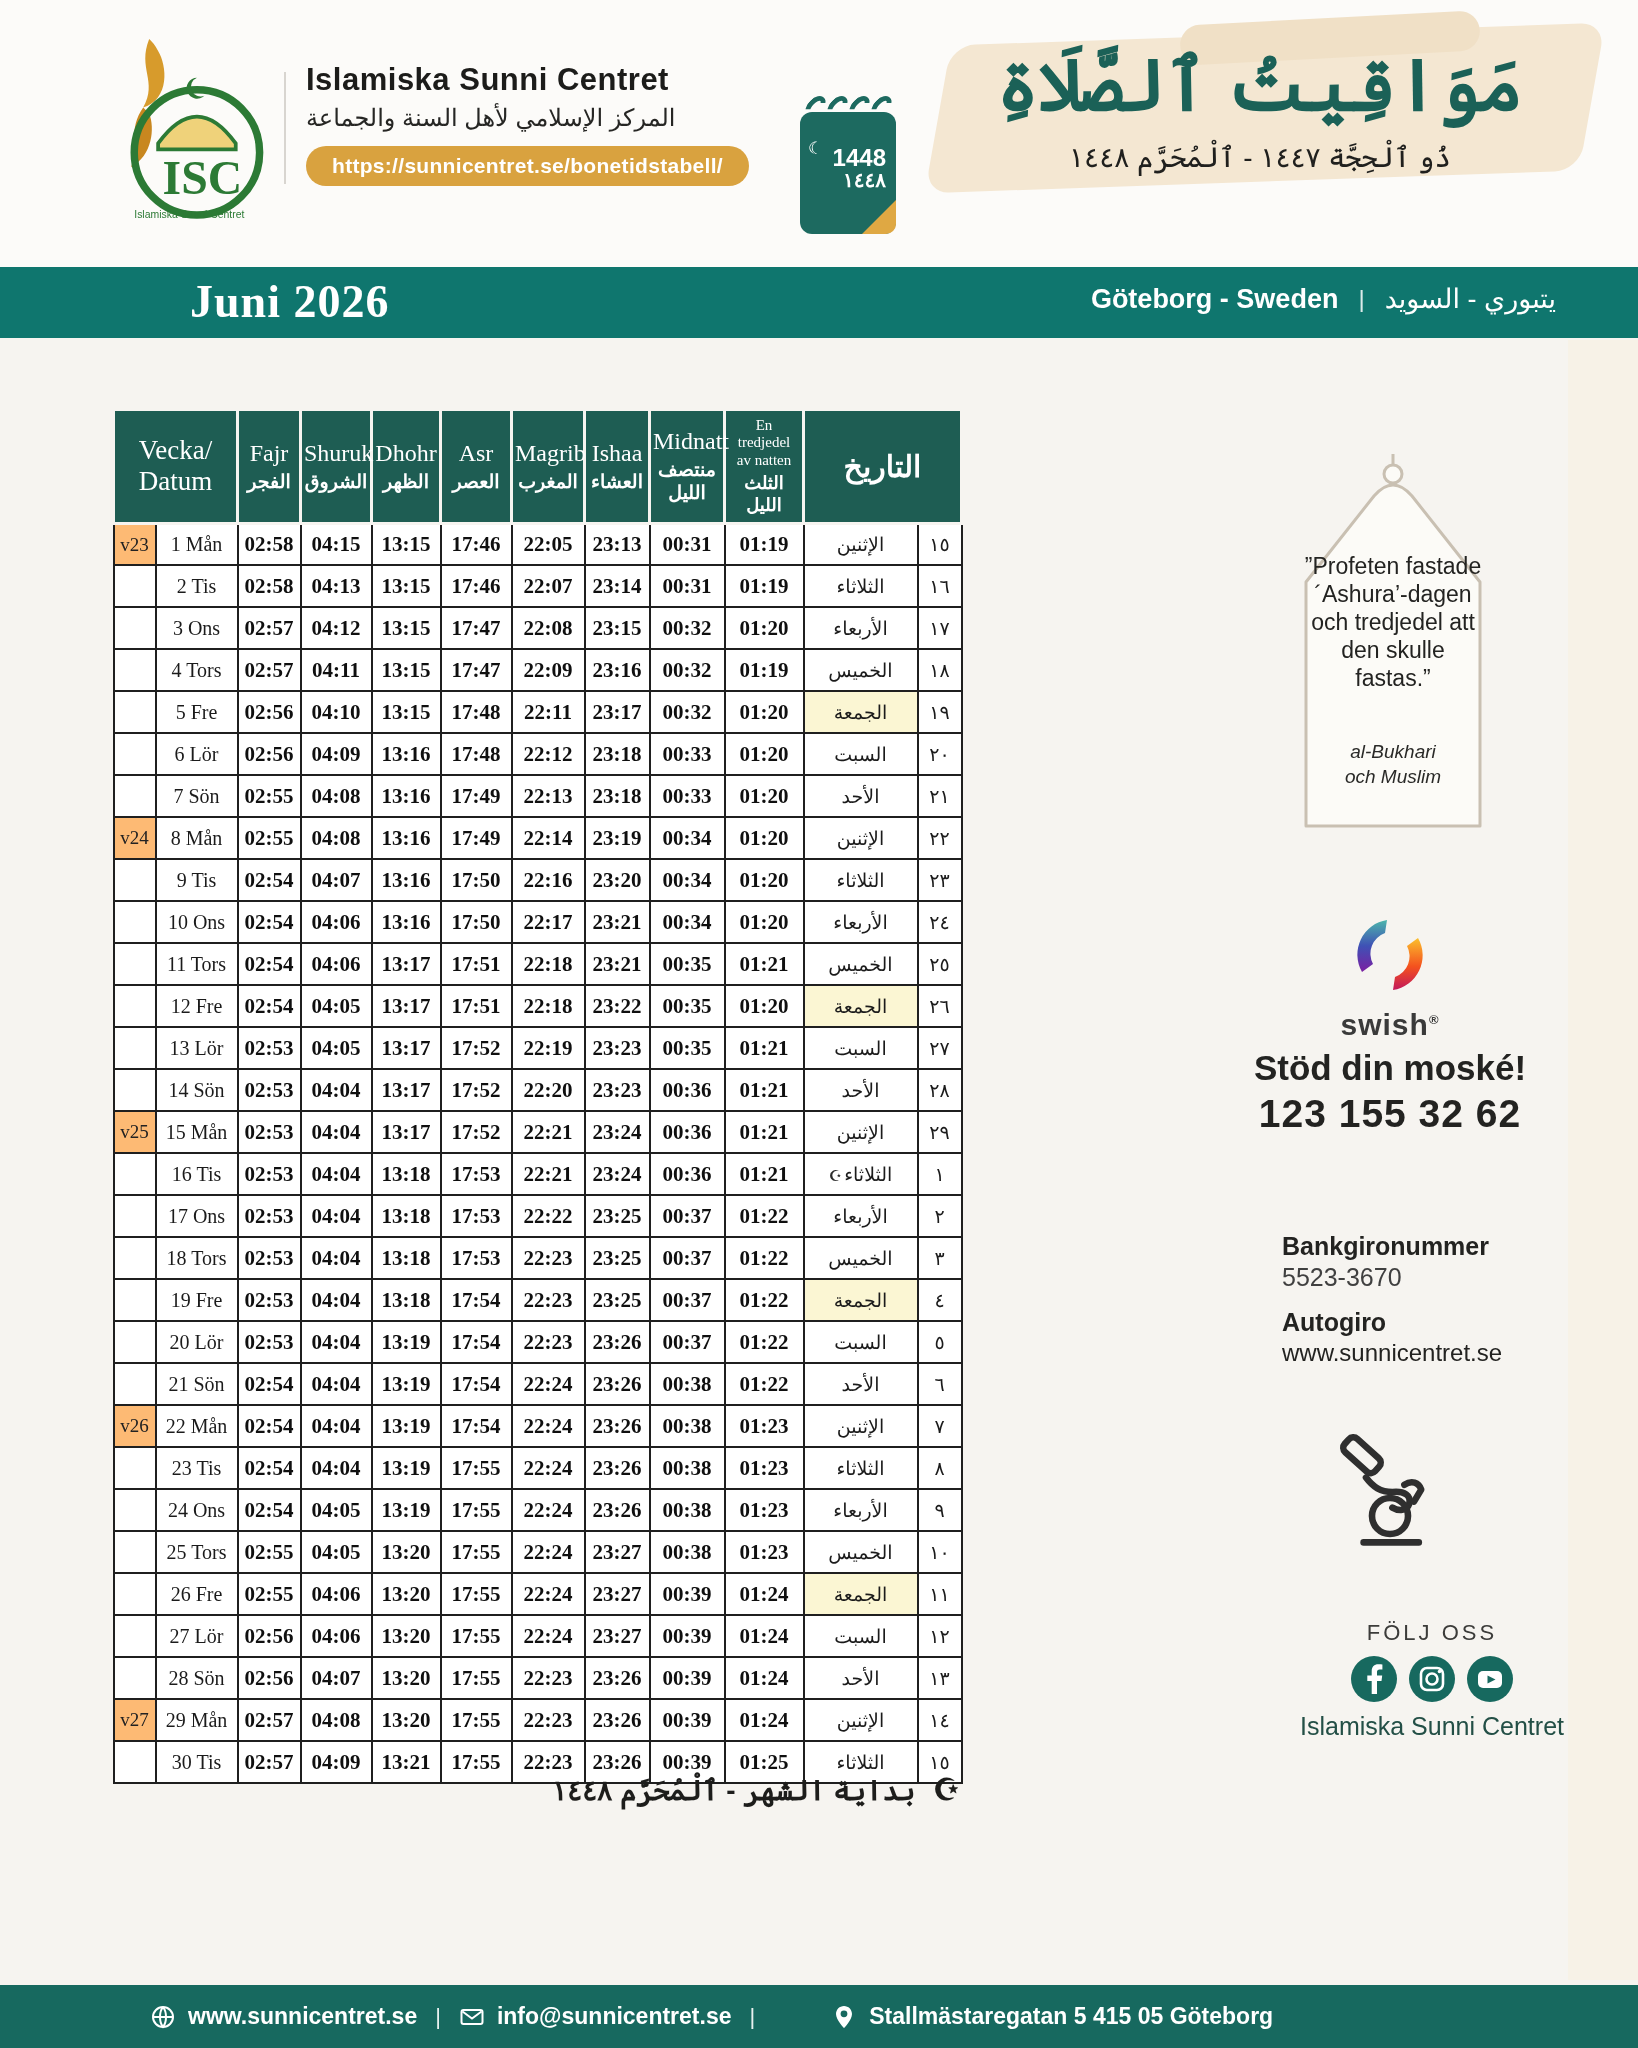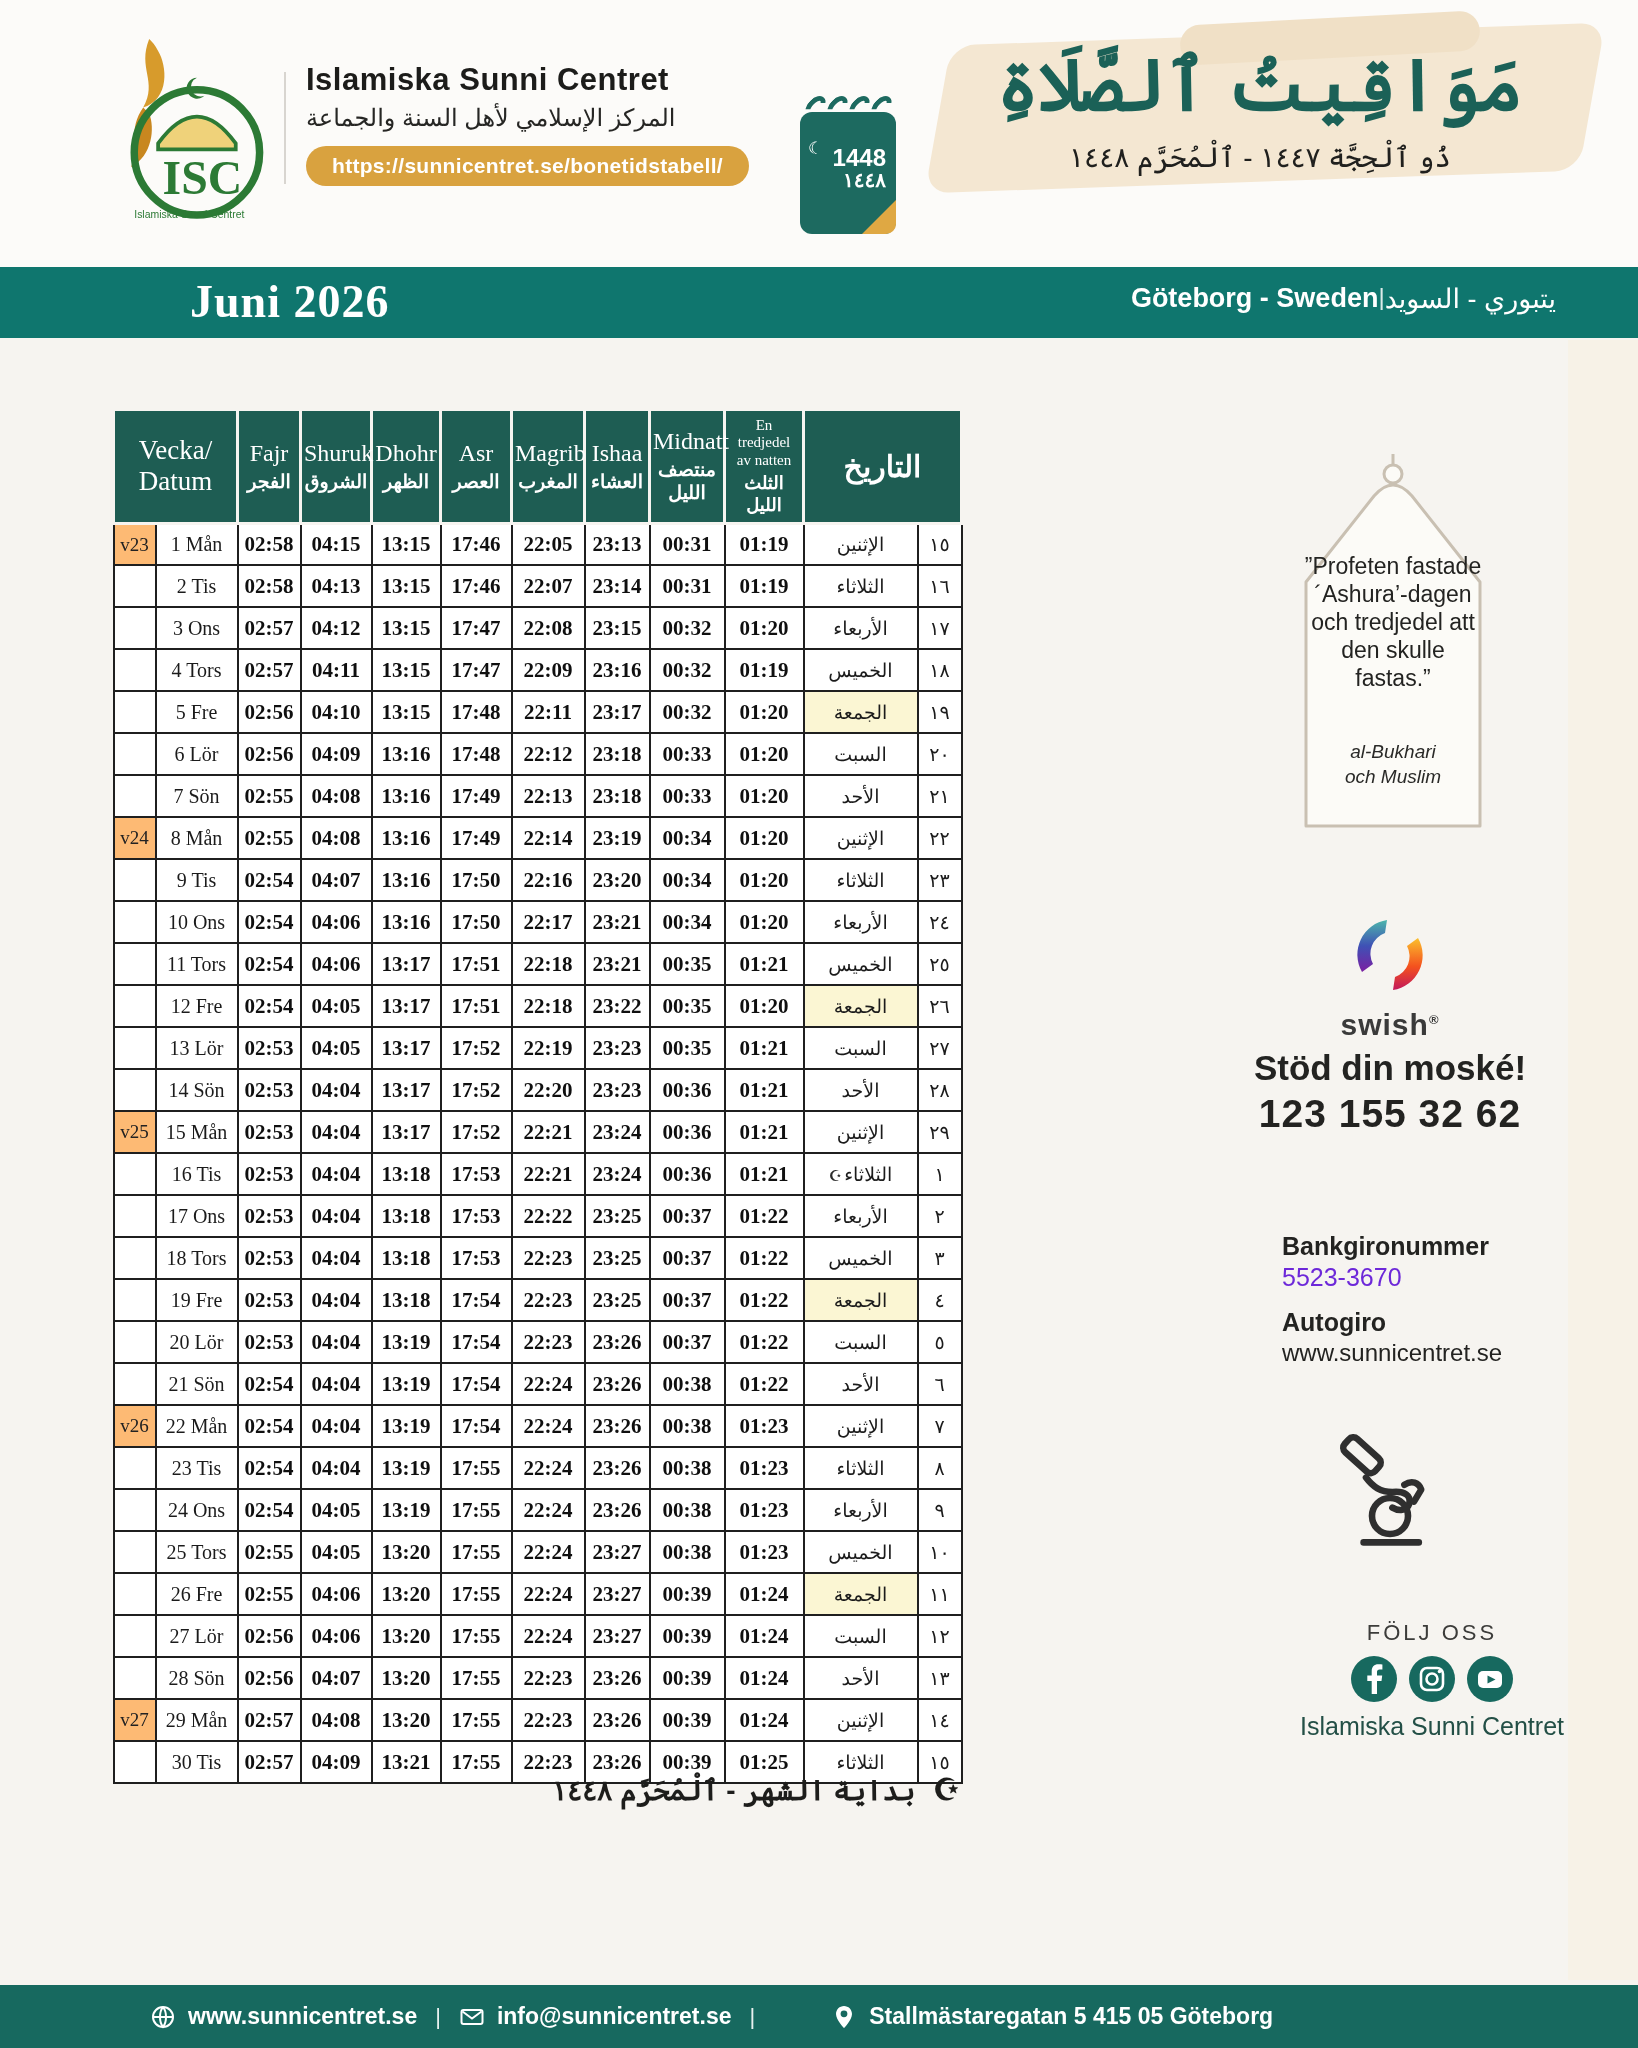--- a/index.html
+++ b/index.html
@@ -24,21 +24,21 @@
   .cal-year-ar { position:absolute; right:10px; top:56px; color:#ffffff; font-weight:bold; font-size:20px; }
   .cal-fold { position:absolute; right:0; bottom:0; width:0; height:0; border-left:34px solid transparent; border-bottom:34px solid #dfa843; border-bottom-right-radius:10px; }
   
   .callig { position:absolute; left:950px; top:46px; width:620px; text-align:center; direction:rtl; }
   .callig-title { font-size:72px; font-weight:bold; color:#1b6157; line-height:1.1; }
   .callig-sub { font-size:28px; color:#20201e; margin-top:16px; letter-spacing:1px; }
 
   
   .band { position:absolute; left:0; top:267px; width:1638px; height:71px; background:#0f766e; color:#ffffff; }
   .band-month { position:absolute; left:190px; top:8px; font-family:"Liberation Serif", serif; font-weight:bold; font-size:46px; letter-spacing:1px; }
-  .band-right { position:absolute; right:82px; top:16px; display:flex; align-items:flex-start; font-size:27px; font-weight:bold;margin-left:24px; }
+  .band-right { position:absolute; right:82px; top:16px; display:flex; align-items:center; gap:20px; font-size:27px; font-weight:bold;margin-left:24px; }
   .band-sep { font-weight:normal; opacity:.85; font-size:24px; }
   .band-ar { direction:rtl; font-weight:normal; font-size:27px; }
 
   
   .tbl-wrap { position:absolute; left:112px; top:408px; }
   table.ptable { border-collapse:collapse; table-layout:fixed; width:848px; }
   table.ptable th { background:#1e5d53; color:#ffffff; border:3px solid #f6f4f0; vertical-align:middle; text-align:center; padding:6px 2px; height:72px; }
   .th-sv { font-family:"Liberation Serif", serif; font-size:24px; font-weight:normal; display:block; }
   .th-ar { font-size:19px; font-weight:bold; display:block; margin-top:3px; direction:rtl; }
   .th-sv-small { font-family:"Liberation Serif", serif; font-size:15px; font-weight:normal; display:block; line-height:1.15; }
@@ -68,21 +68,21 @@
   .quote-attr { position:absolute; left:1304px; top:740px; width:178px; text-align:center; font-style:italic; font-size:19px; line-height:1.3; color:#2a2a28; }
 
   .swish-block { position:absolute; left:1260px; top:912px; width:260px; text-align:center; }
   .swish-word { font-size:30px; font-weight:bold; color:#3a3a3a; letter-spacing:1px; margin-top:6px; }
   .swish-reg { font-size:13px; vertical-align:super; }
   .support-line1 { position:absolute; left:1230px; top:1048px; width:320px; text-align:center; font-size:35px; font-weight:bold; color:#232321; }
   .support-line2 { position:absolute; left:1230px; top:1092px; width:320px; text-align:center; font-size:39px; font-weight:bold; color:#232321; letter-spacing:1px; }
 
   .bank-block { position:absolute; left:1282px; top:1232px; width:300px; }
   .bank-label { font-size:25px; font-weight:bold; color:#232321; }
-  .bank-num { font-size:25px; color:#6d28d9; margin-top:2px; }
+  .bank-num { font-size:25px; color:#404040; margin-top:2px; }
   .auto-label { font-size:25px; font-weight:bold; color:#232321; margin-top:16px; }
   .auto-site { font-size:24px; color:#232321; margin-top:2px; }
 
   .donate-icon { position:absolute; left:1330px; top:1432px; width:120px; height:120px; }
   .follow { position:absolute; left:1282px; top:1620px; width:300px; text-align:center; font-size:22px; letter-spacing:3px; color:#3c3c3a; }
   .socials { position:absolute; left:1282px; top:1656px; width:300px; display:flex; justify-content:center; gap:12px; }
   .soc { width:46px; height:46px; border-radius:50%; background:#17695f; display:flex; align-items:center; justify-content:center; cursor:pointer; }
   .org-footer-name { position:absolute; left:1232px; top:1712px; width:400px; text-align:center; font-size:25px; color:#234f46; }
 
   

